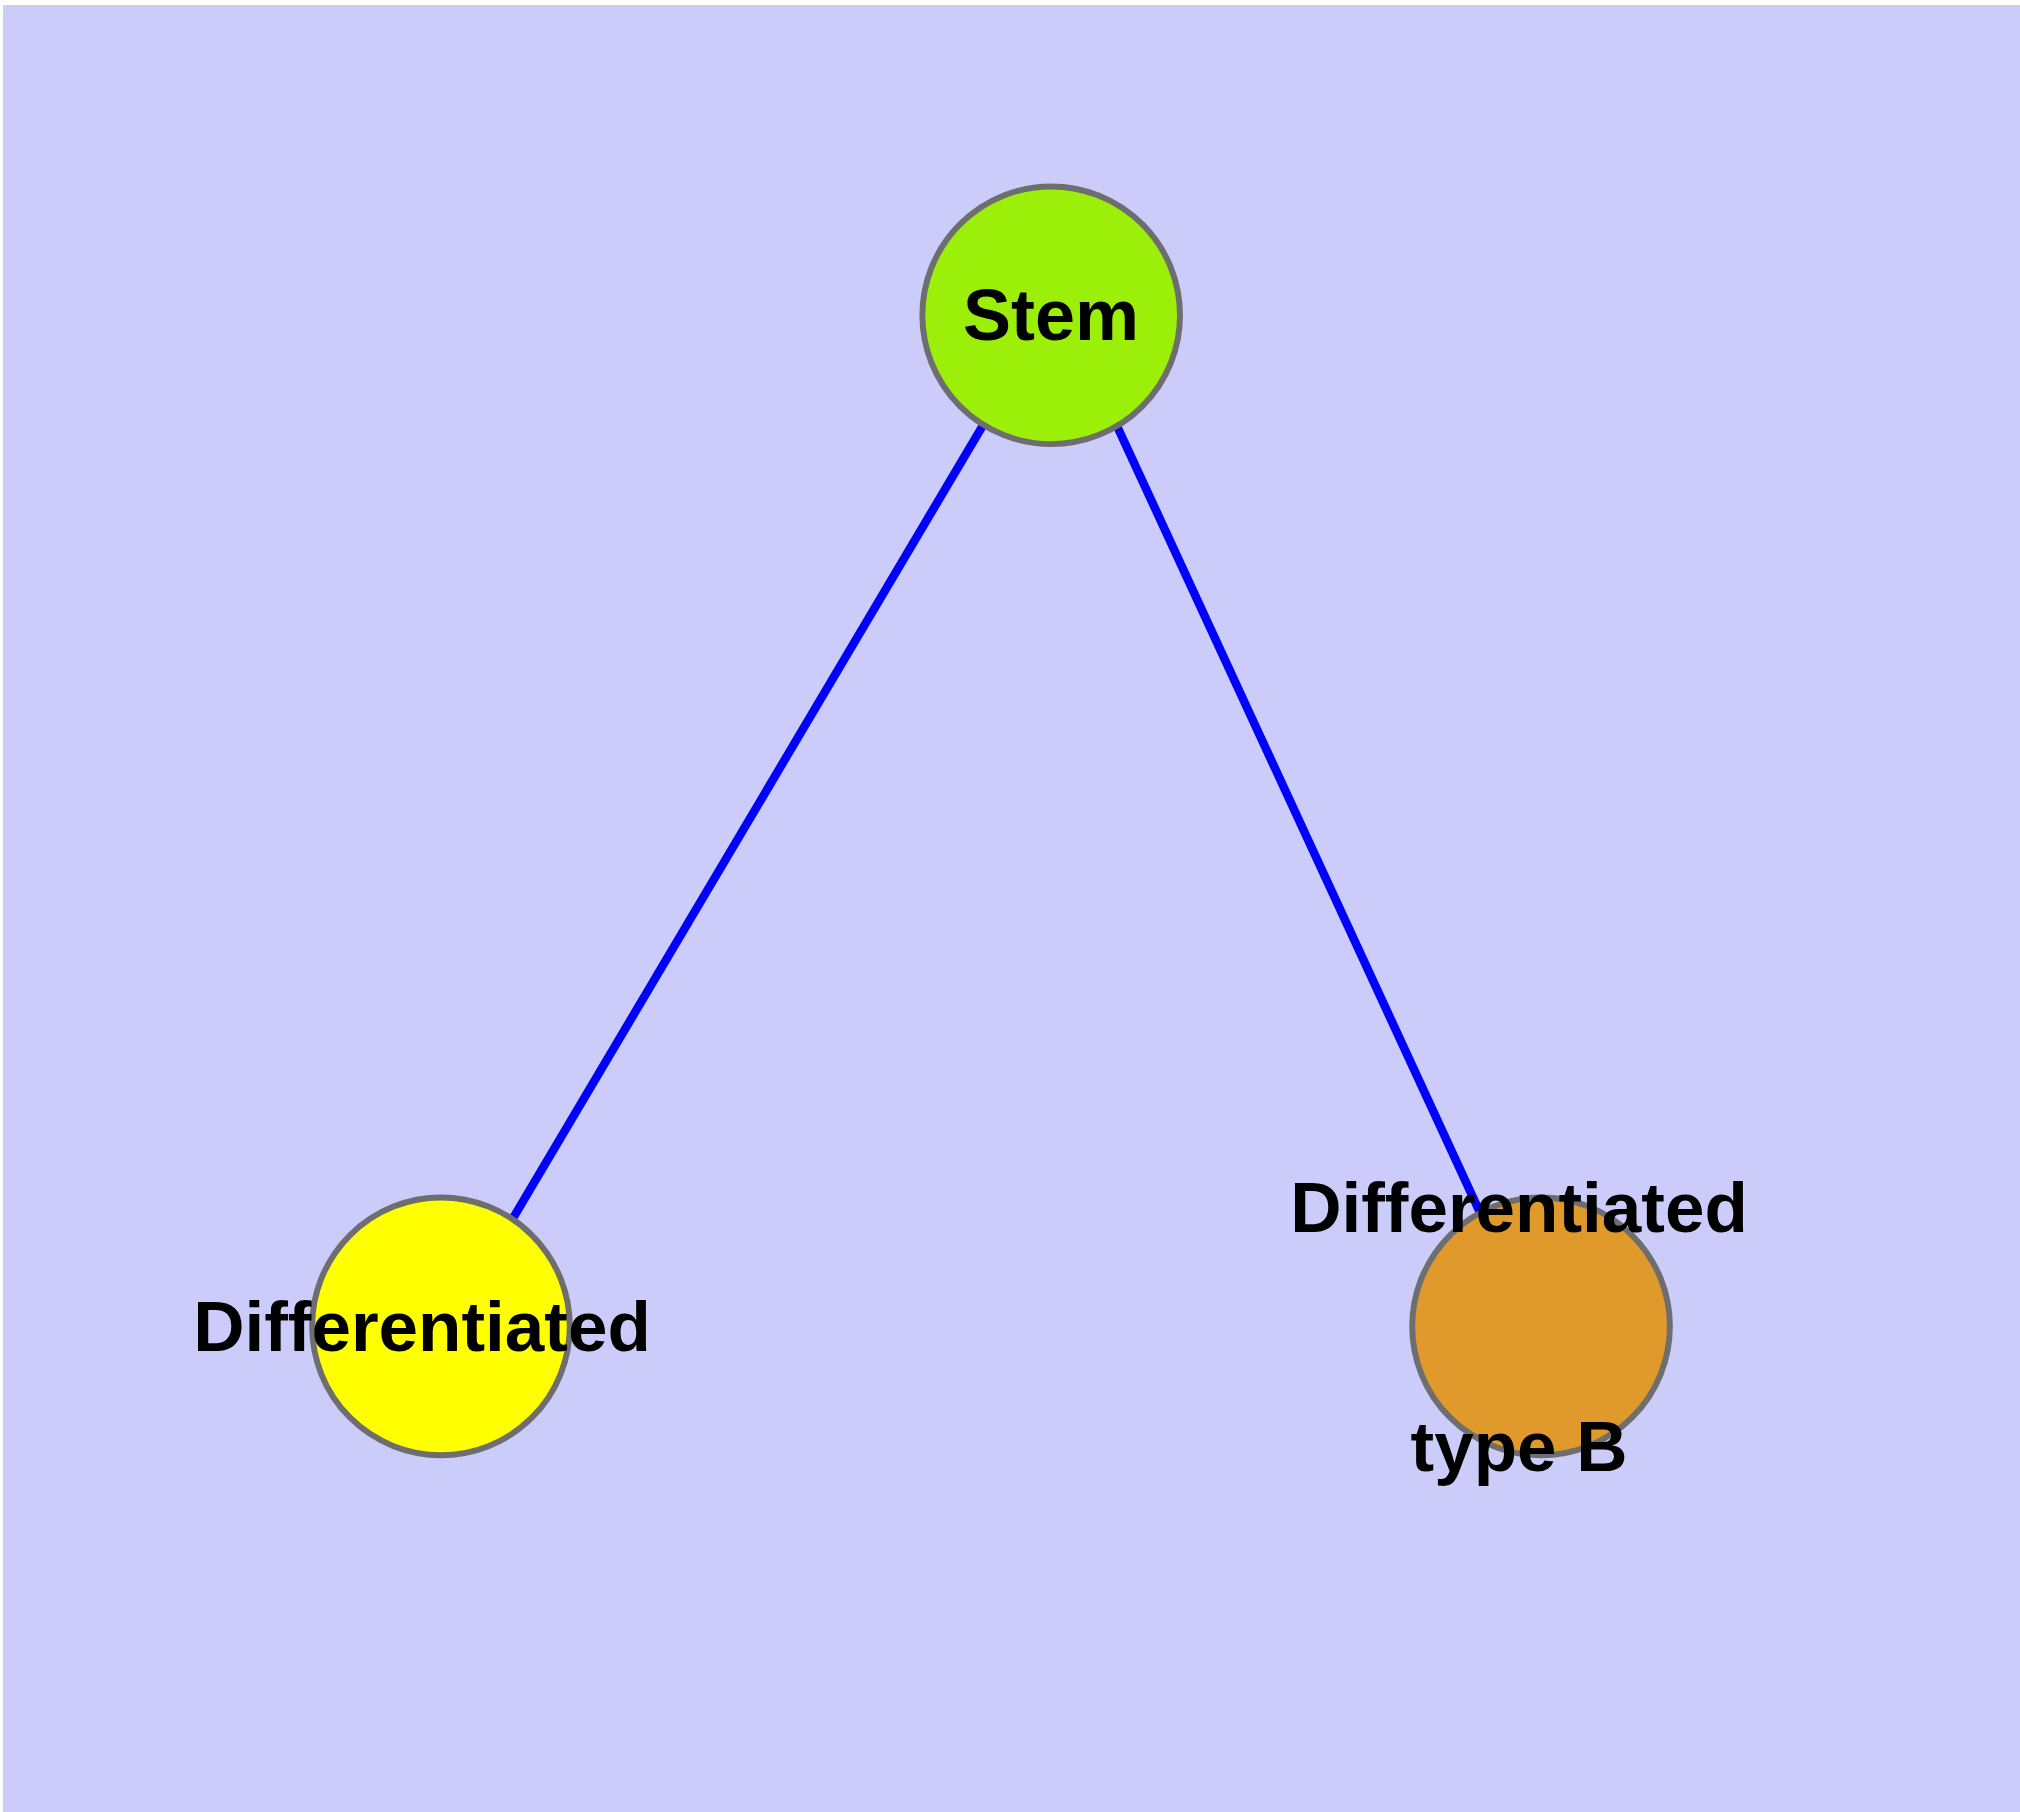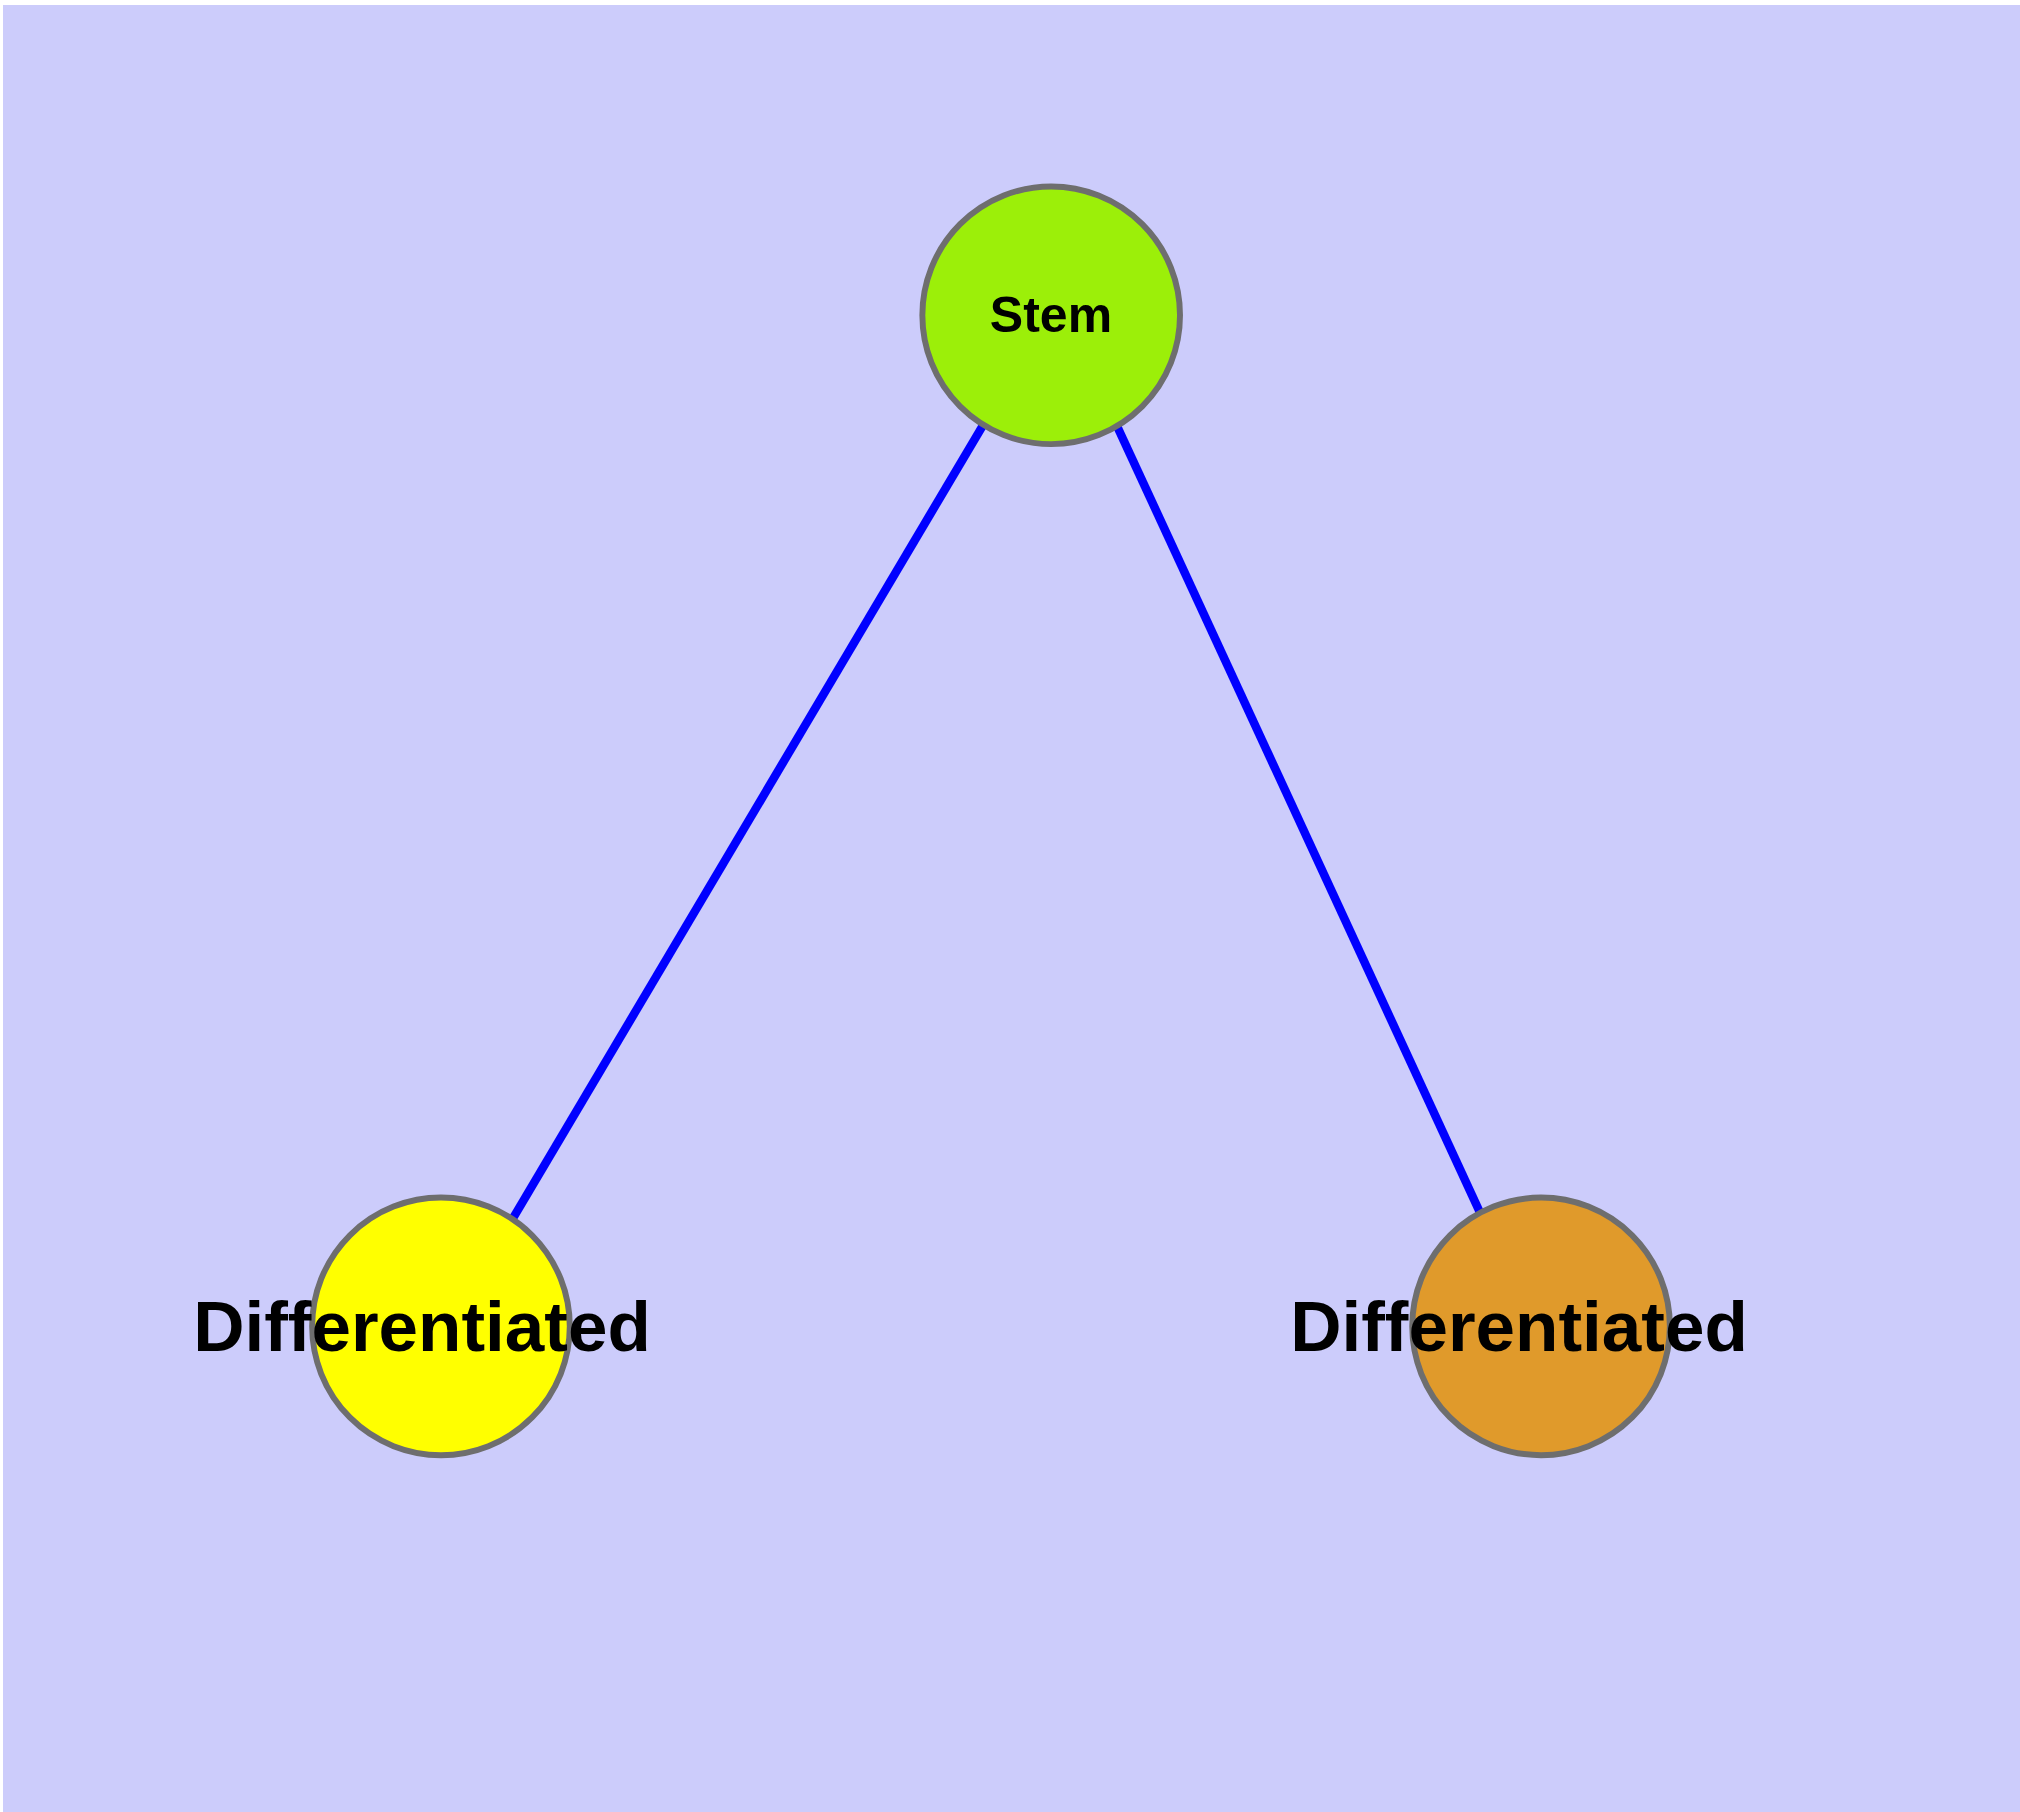--- a/index.html
+++ b/index.html
@@ -85,24 +85,25 @@
       <line class="edge-line" x1="1160" y1="501" x2="604" y2="1439" stroke="#0000ff" stroke-width="10"></line>
       <line class="edge-line" x1="1316" y1="499" x2="1748" y2="1435" stroke="#0000ff" stroke-width="10"></line>
     </g>
     <g>
       <circle class="node-circle" cx="1240" cy="372" r="152" fill="#9cef09" stroke="#6e6e6e" stroke-width="7"></circle>
       <circle class="node-circle" cx="520" cy="1565" r="152" fill="#ffff00" stroke="#6e6e6e" stroke-width="7"></circle>
       <circle class="node-circle" cx="1818" cy="1565" r="152" fill="#e09a2b" stroke="#6e6e6e" stroke-width="7"></circle>
     </g>
   </svg>
 
-  <div class="node-label label-stem" style="left: 1051px; top: 315px; font-size: 50px; color: rgb(0, 0, 0);">Stem</div>
+  <div class="node-label label-stem" style="left: 1051px; top: 315px; font-size: 72px; color: rgb(0, 0, 0);">Stem</div>
 
   <div class="node-label label-a" style="left: 422px; top: 1327px; font-size: 71px; color: rgb(0, 0, 0);">
     <div>Differentiated</div>
   </div>
 
   <div class="node-label label-b" style="left: 1519px; top: 1327px; font-size: 71px; color: rgb(0, 0, 0);">
     <div>Differentiated</div>
+    <div>type B</div>
   </div>
 
 </div>
 
 
 </body></html>

